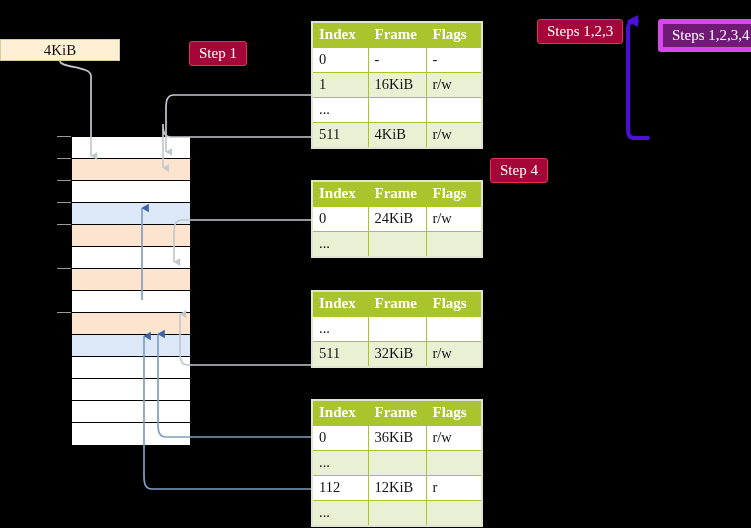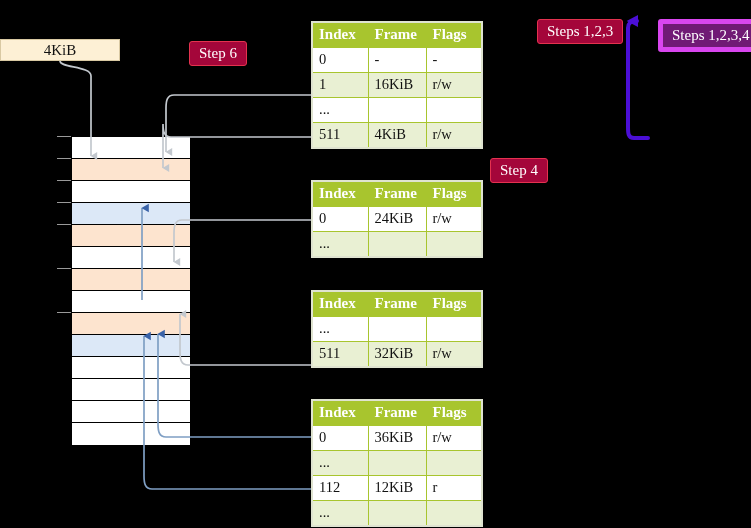--- a/index.html
+++ b/index.html
@@ -120,21 +120,21 @@
     pointer-events: none;
   }
 </style>
 </head>
 <body>
 
 <div id="stage">
 
   <div class="kib-box" id="kib-box">4KiB</div>
 
-  <div class="badge crimson" id="badge-step0">Step 6</div>
+  <div class="badge crimson" id="badge-step0">Step 1</div>
   <div class="badge crimson" id="badge-steps123">Steps 1,2,3</div>
   <div class="badge violet" id="badge-steps1234">Steps 1,2,3,4</div>
   <div class="badge crimson" id="badge-step4">Step 4</div>
 
   <div class="mem-col" id="mem-col">
       <div class="mem-row"></div>
       <div class="mem-row orange"></div>
       <div class="mem-row"></div>
       <div class="mem-row blue"></div>
       <div class="mem-row orange"></div>

